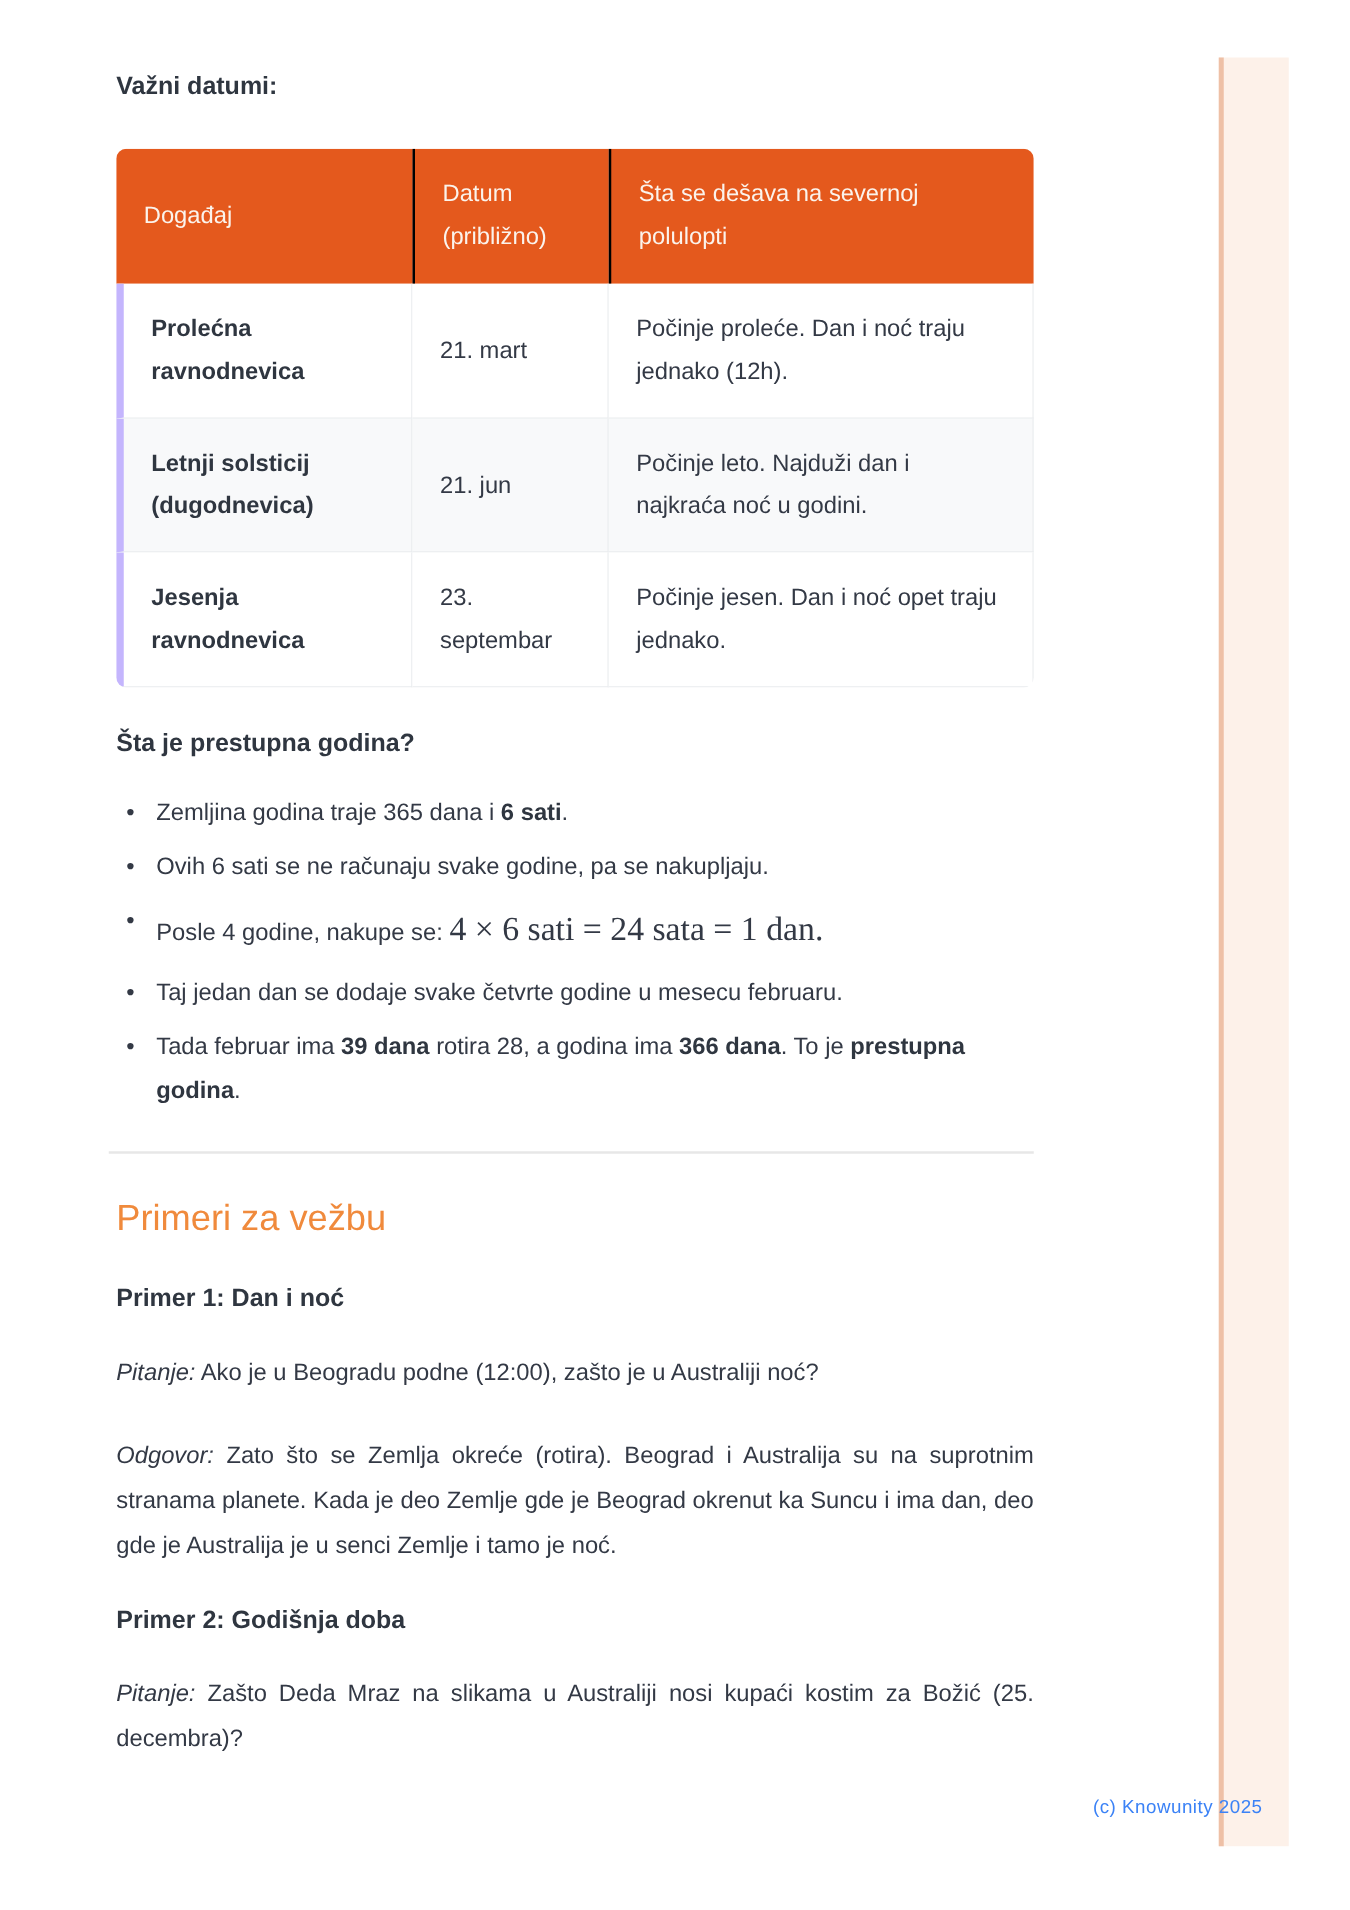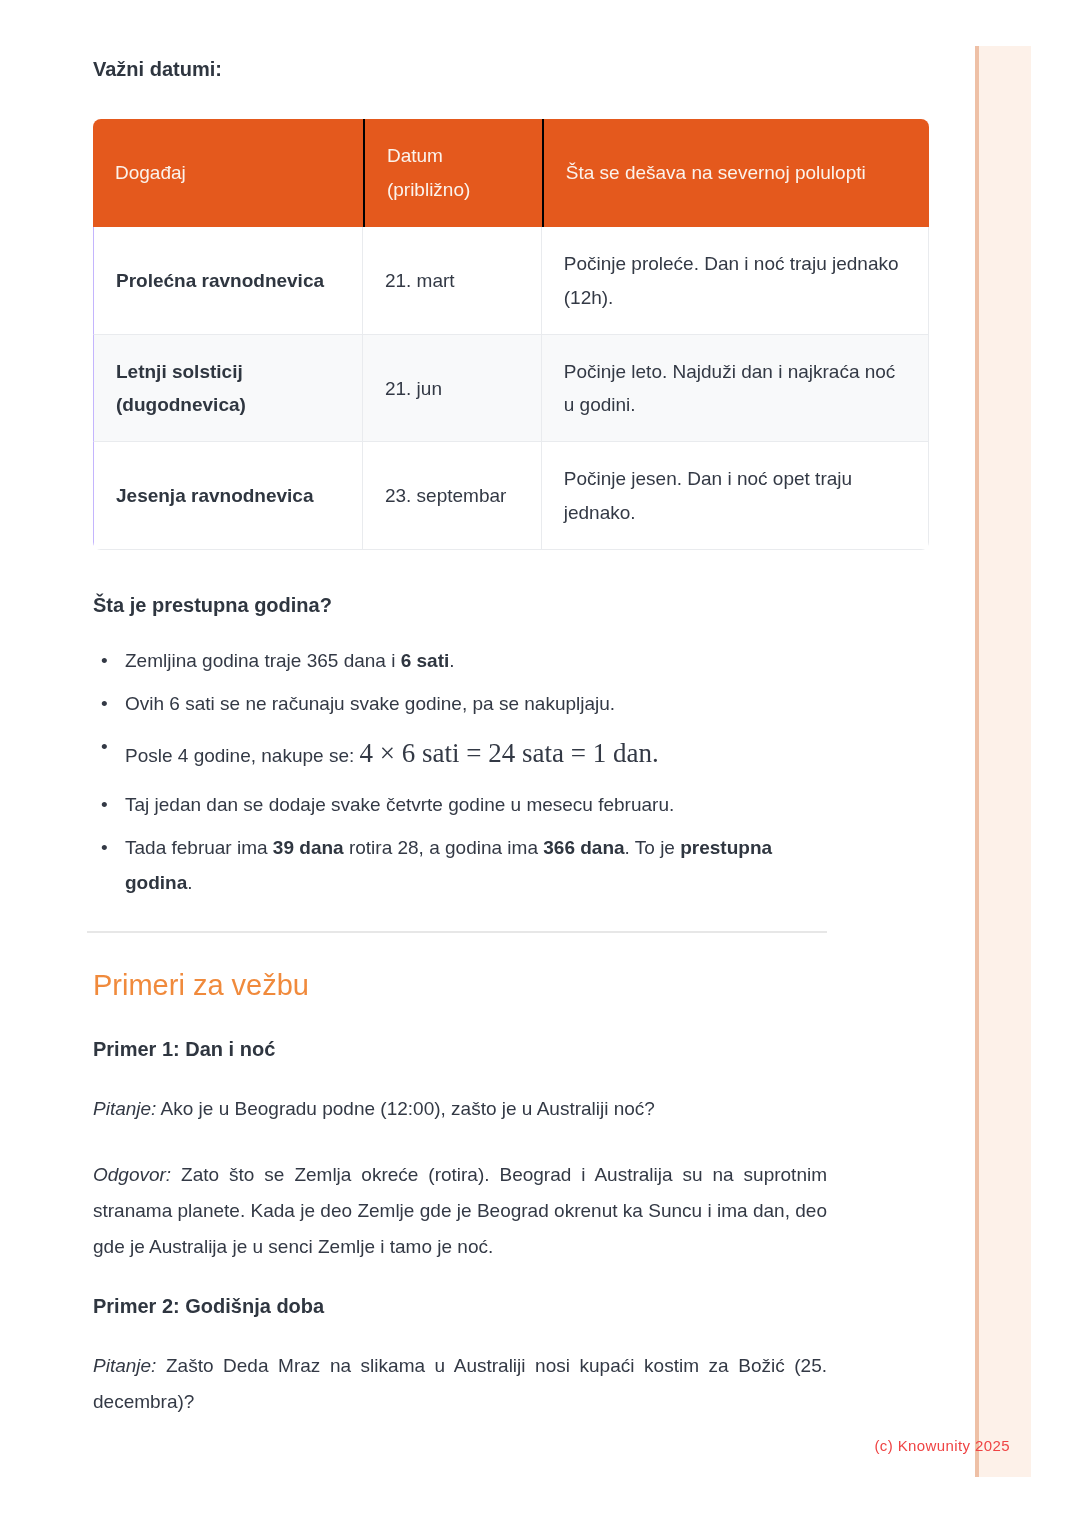--- a/index.html
+++ b/index.html
@@ -16,39 +16,39 @@
   
   .side-strip {
     position:absolute; left:975px; top:46px;
     width:56px; height:1431px;
     background:#FDF1E9;
     border-left:4px solid #EEC0A6;
     z-index:1;
   }
   .watermark {
     position:absolute; top:1437px; right:70px;
-    font-size:15px; color:#ef4444; letter-spacing:.4px;
+    font-size:15px; color:#3b82f6; letter-spacing:.4px;
     z-index:2; white-space:nowrap;
   }
 
   .content {
     position:relative; z-index:2;
     padding:58px 0 0 93px;
     width:827px;
   }
 
   h3.sec { font-size:20px; font-weight:700; color:#2F3640; }
   .h-vazni { margin-bottom:38px; }
 
   
   table.dates {
-    width:836px;
+    width:734px;
     border-collapse:separate; border-spacing:0;
     border-radius:8px; overflow:hidden;
-    margin-bottom:44px;
+    margin-bottom:34px;
   }
   table.dates th {
     background:#E4591D; color:#FBF3EC;
     font-weight:500; font-size:19px; line-height:1.8;
     text-align:left; vertical-align:middle;
     padding:20px 22px;
     height:108px;
   }
   table.dates th + th { border-left:2px solid #000000; }
   table.dates col.c1 { width:237px; }
@@ -56,21 +56,21 @@
   table.dates col.c3 { width:340px; }
   table.dates td {
     font-size:19px; line-height:1.75;
     vertical-align:middle;
     padding:20px 22px;
     background:#ffffff;
     border-right:1px solid #E9EBEE;
     border-bottom:1px solid #E9EBEE;
     height:105px;
   }
-  table.dates td:first-child { border-left:1px solid #c4b5fd; font-weight:700; color:#2F3640; }
+  table.dates td:first-child { border-left:6px solid #c4b5fd; font-weight:700; color:#2F3640; }
   table.dates tbody tr:nth-child(even) td { background:#F8F9FA; }
 
   
   .h-leap { margin-bottom:26px; }
   ul.leap {
     list-style:none;
     margin-bottom:30px;
   }
   ul.leap li {
     position:relative;

